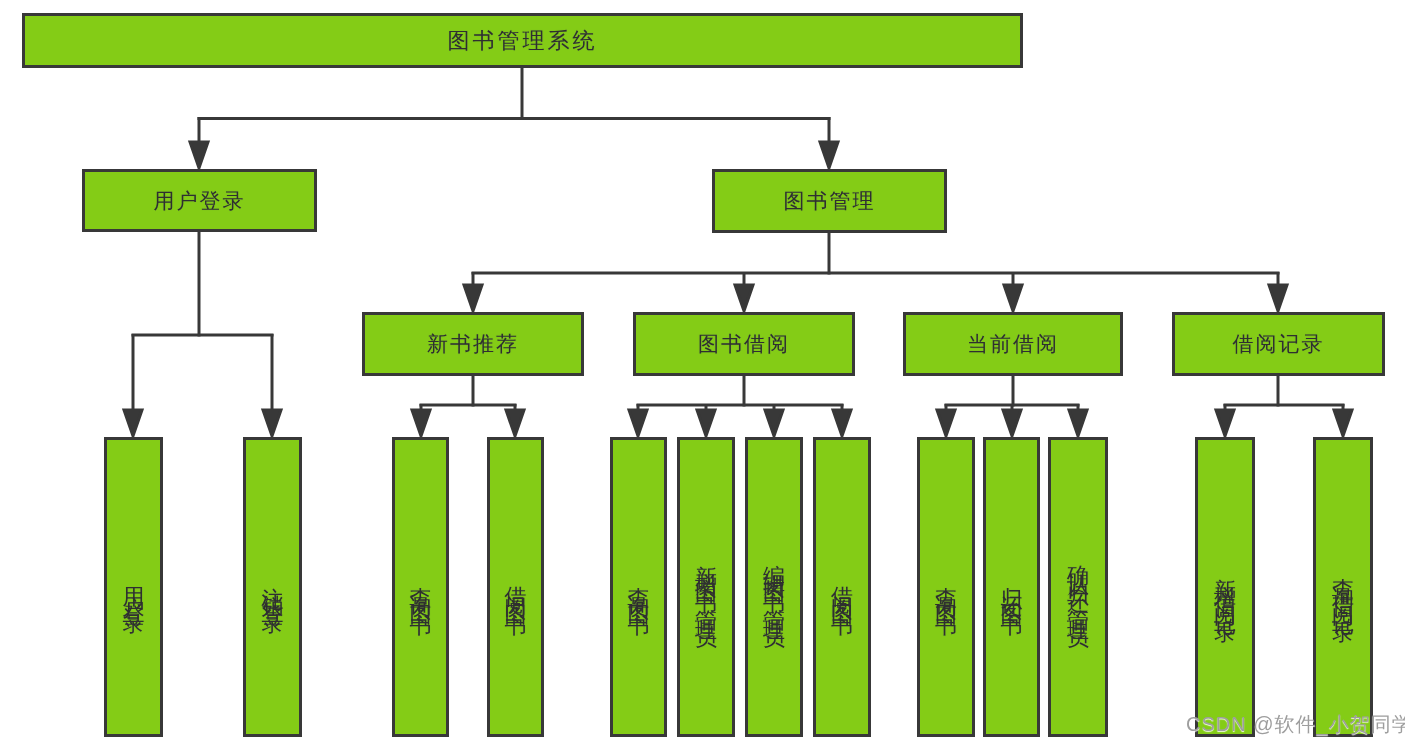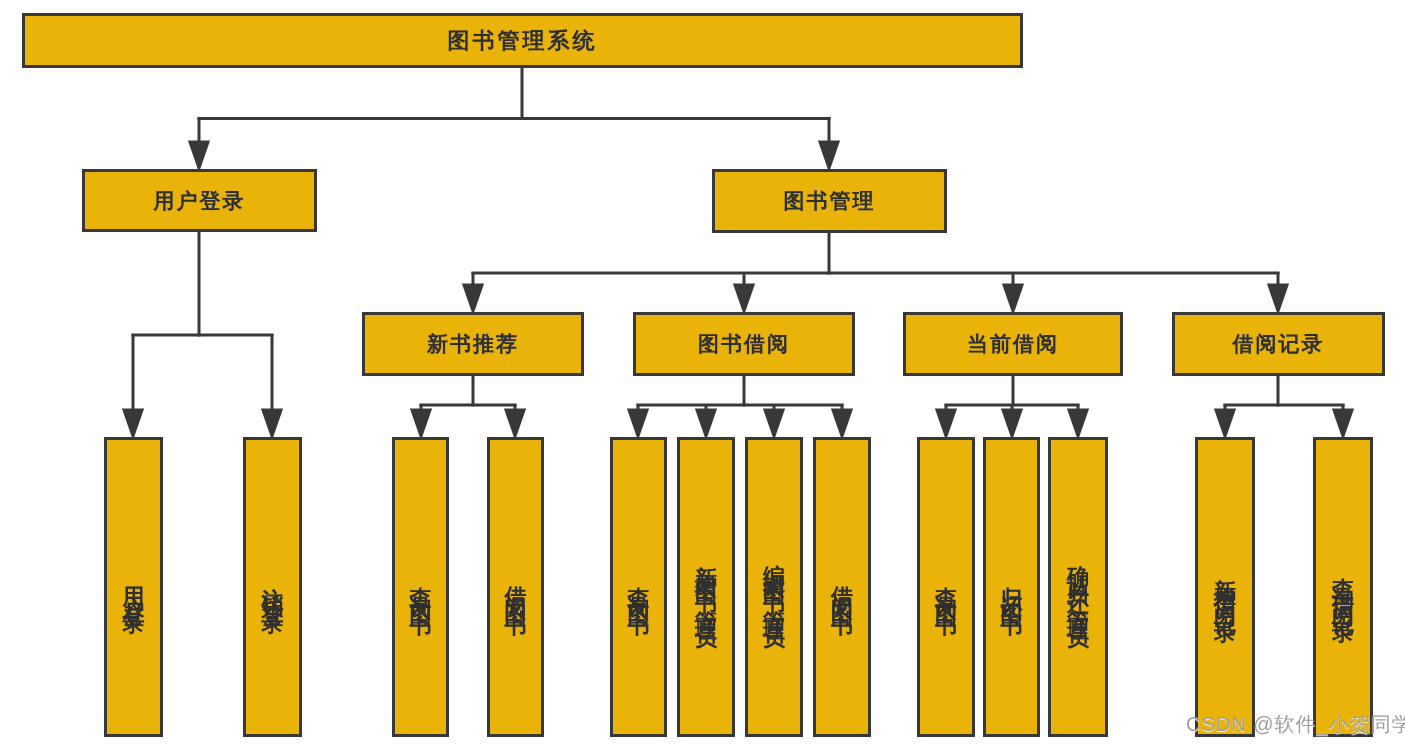--- a/index.html
+++ b/index.html
@@ -6,26 +6,25 @@
   .canvas{
     position:relative;
     width:1405px;height:747px;
     background:#ffffff;
     font-family:"Liberation Sans",sans-serif;
     overflow:hidden;
   }
   .wires{position:absolute;left:0;top:0;z-index:1;}
   .node{
     position:absolute;
-    background:#eab308;
+    background:#84cc16;
     border:3px solid #383838;
     box-sizing:border-box;
     display:flex;align-items:center;justify-content:center;
     z-index:2;
-    font-weight:bold;
   }
   .node span{color:#2f2f2f;}
   .node.h span{
     font-size:21px;
     letter-spacing:2px;
     white-space:nowrap;
     text-shadow:0 0 1px rgba(60,90,160,.25);
   }
   .node.title span{font-size:22px;letter-spacing:3px;}
   .node.v span{

